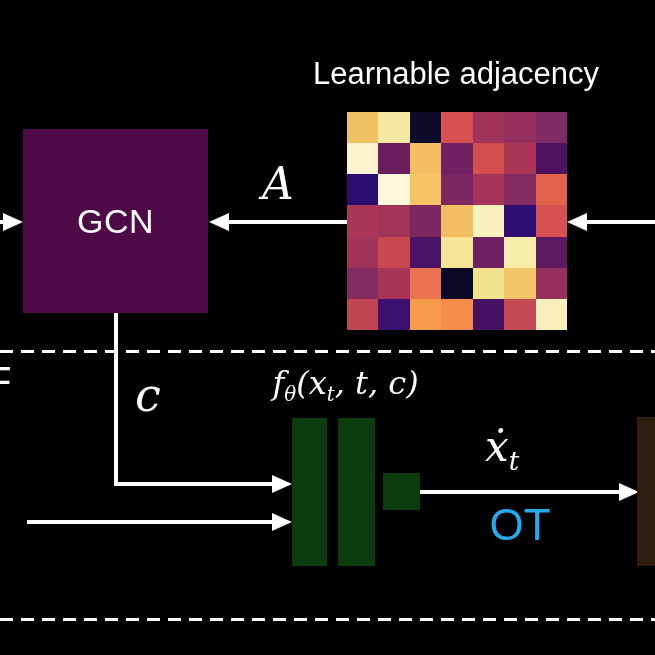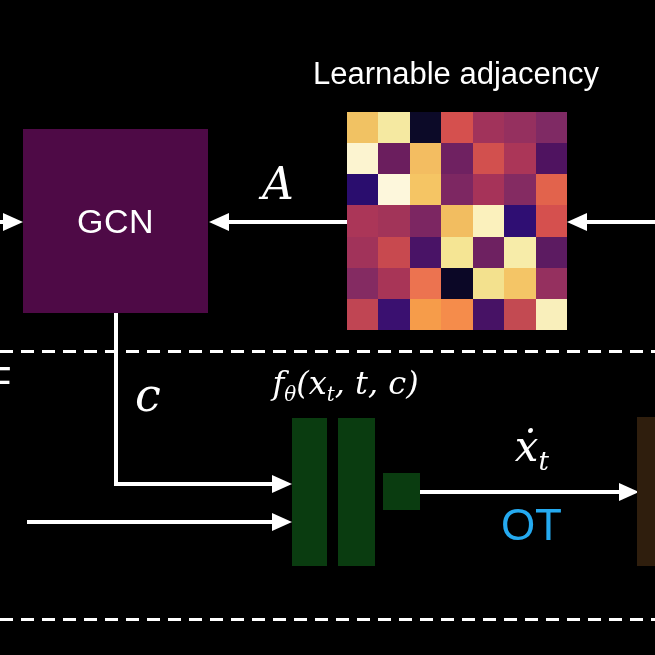--- a/index.html
+++ b/index.html
@@ -40,21 +40,21 @@
   
   .title{
     left:236px;top:56px;width:440px;
     text-align:center;color:#fff;font-size:31px;
   }
   .math{font-family:"DejaVu Serif","Liberation Serif",serif;font-style:italic;color:#fff;}
   .label-A{left:256px;top:158px;width:44px;text-align:center;font-size:44px;}
   .label-F{left:-13px;top:361px;font-size:40px;line-height:1;color:#fff;font-style:normal;font-family:"Liberation Sans",sans-serif;}
   .label-c{left:126px;top:368px;width:44px;text-align:center;font-size:46px;}
   .fx-label{left:258px;top:364px;width:175px;text-align:center;font-size:32px;white-space:nowrap;}
-  .xdot-label{left:485px;top:426px;width:64px;text-align:right;font-size:42px;line-height:1;}
+  .xdot-label{left:485px;top:426px;width:64px;text-align:left;font-size:42px;line-height:1;}
   .ot-label{left:478px;top:503px;width:84px;text-align:center;font-size:44px;line-height:1;}
   sub{font-size:.62em;}
 </style>
 </head>
 <body style="background: rgb(0, 0, 0);">
 
 <div class="abs hline" style="left:0;top:220px;width:6px;"></div>
 <div class="abs tri tri-right" style="left:3px;top:213px;"></div>
 
 <div class="abs gcn-box" style="background: rgb(78, 10, 70);">
@@ -136,17 +136,17 @@
 <div class="abs hline" style="left:27px;top:520px;width:247px;"></div>
 <div class="abs tri tri-right" style="left:272px;top:513px;"></div>
 
 <div class="abs green-bar1" style="background: rgb(10, 60, 16);"></div>
 <div class="abs green-bar2" style="background: rgb(10, 60, 16);"></div>
 <div class="abs green-sq" style="background: rgb(10, 60, 16);"></div>
 
 <div class="abs hline" style="left:420px;top:490px;width:201px;"></div>
 <div class="abs tri tri-right" style="left:619px;top:483px;"></div>
 <div class="abs math xdot-label"><span>ẋ</span><sub>t</sub></div>
-<div class="abs ot-label" style="color: rgb(37, 170, 240); text-align: right;">OT</div>
+<div class="abs ot-label" style="color: rgb(37, 170, 240);">OT</div>
 
 <div class="abs brown-block" style="background: rgb(47, 30, 13);"></div>
 
 <div class="abs dash" style="top:618px;"></div>
 
 </body></html>

